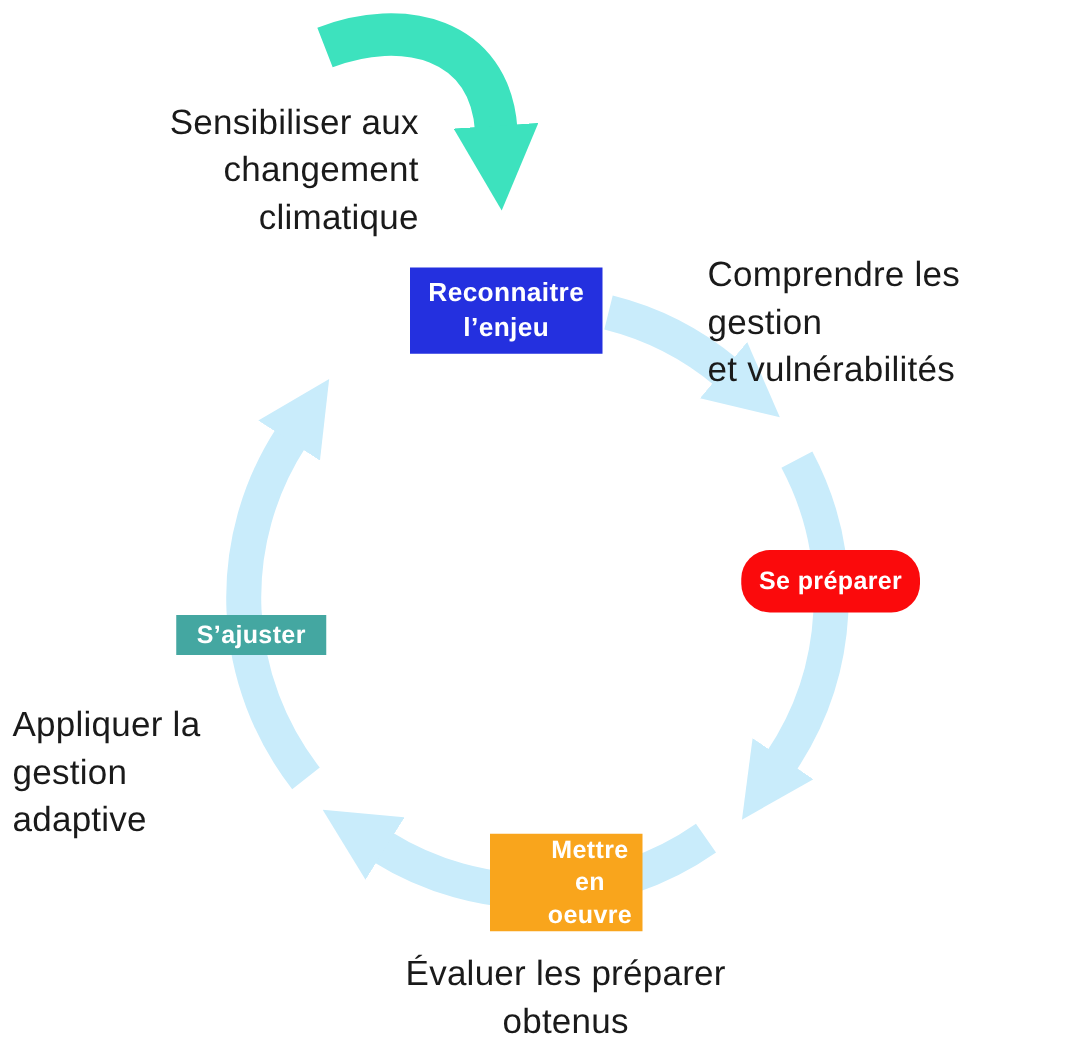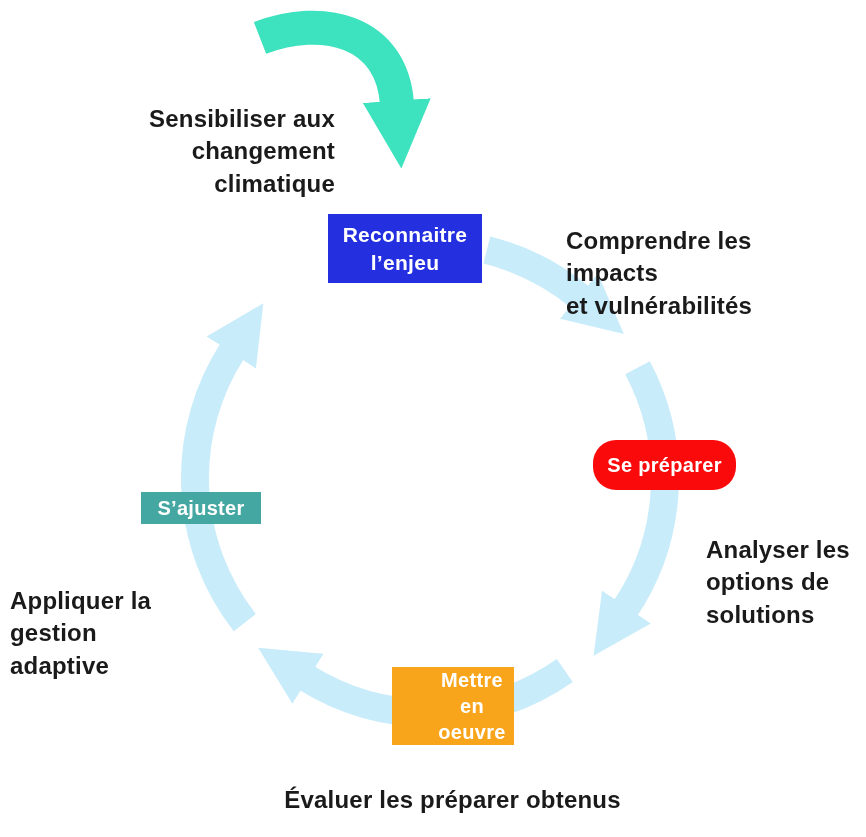--- a/index.html
+++ b/index.html
@@ -17,26 +17,25 @@
   .arrows { position: absolute; left: 0; top: 0; }
 
   .cycle-arc   { fill: none; stroke: var(--cycle-arc); stroke-width: 28; }
   .entry-path  { fill: none; stroke: var(--entry-arrow); stroke-width: 34; }
   .head-cycle  { fill: var(--cycle-arc); }
   .head-entry  { fill: var(--entry-arrow); }
 
   .label {
     position: absolute;
     color: var(--text);
-    font-size: 24px;
-    font-weight: 700;
+    font-size: 28px;
+    font-weight: 400;
     line-height: 1.35;
     white-space: pre-line;
     letter-spacing: 0.2px;
-    margin-top: 24px;
   }
   .entry-label   { left: 95px;  top: 79px;  width: 240px; text-align: right; }
   .ann-top-right { left: 566px; top: 201px; width: 262px; text-align: left; }
   .ann-right     { left: 706px; top: 510px; width: 150px; text-align: left; }
   .ann-bottom    { left: 280px; top: 760px; width: 345px; text-align: center; }
   .ann-left      { left: 10px;  top: 561px; width: 165px; }
 
   .step {
     position: absolute;
     display: flex;
@@ -80,22 +79,19 @@
   <div class="label entry-label">Sensibiliser aux
 changement climatique</div>
 
   <div class="step step-recognize">Reconnaitre
 l’enjeu</div>
   <div class="step step-prepare">Se préparer</div>
   <div class="step step-implement">Mettre
 en oeuvre</div>
   <div class="step step-adjust">S’ajuster</div>
 
-  <div class="label ann-top-right">Comprendre les impacts
+  <div class="label ann-top-right">Comprendre les gestion
 et vulnérabilités</div>
-  <div class="label ann-right">Analyser les
-options de
-solutions</div>
   <div class="label ann-bottom">Évaluer les préparer obtenus</div>
   <div class="label ann-left">Appliquer la
 gestion adaptive</div>
 
 </div>
 
 </body></html>

